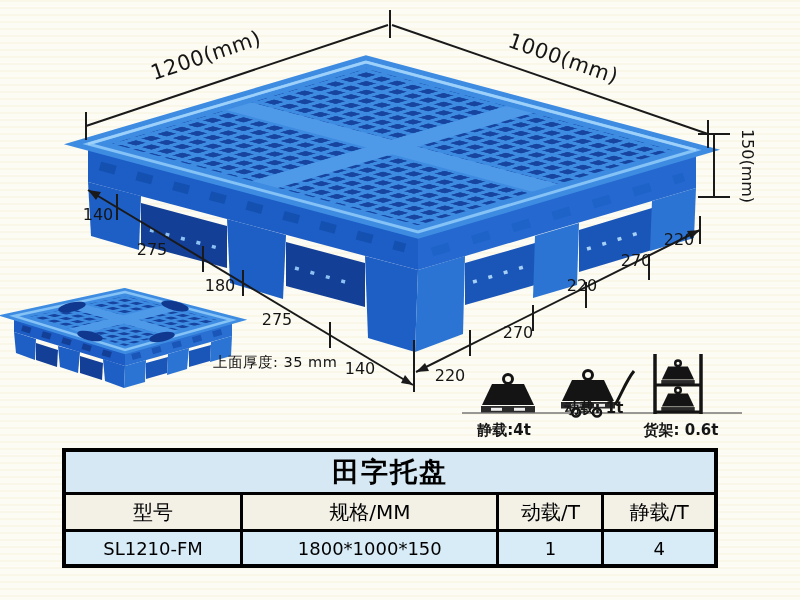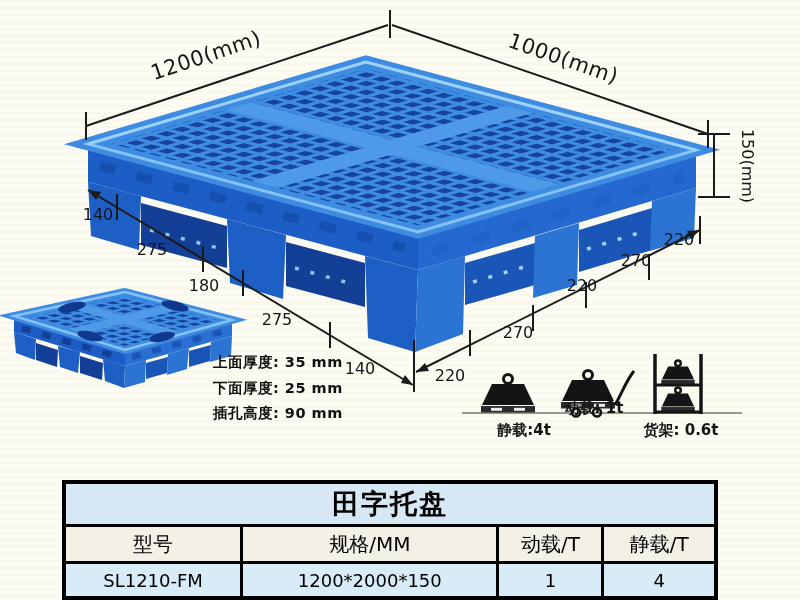--- a/index.html
+++ b/index.html
@@ -13,26 +13,26 @@
   svg{position:absolute;left:0;top:0;}
   .lbl{
     position:absolute;transform:translate(-50%,-50%);
     font-size:16px;color:#151515;white-space:nowrap;line-height:1;
   }
   .dim-big{font-size:21px;letter-spacing:.5px;}
   .rot-l{transform:translate(-50%,-50%) rotate(-18.5deg);}
   .rot-r{transform:translate(-50%,-50%) rotate(19deg);}
   .rot-v{transform:translate(-50%,-50%) rotate(90deg);font-size:16px;}
   .spec-line{
-    position:absolute;left:213px;font-size:14.5px;font-weight:700;color:#111;
+    position:absolute;left:213px;font-size:14.5px;font-weight:400;color:#111;
     white-space:nowrap;letter-spacing:.5px;text-align:center;
   }
   .load-lbl{font-size:15px;font-weight:700;}
   
-  #spec-table-wrap{position:absolute;left:62px;top:480px;width:656px;}
+  #spec-table-wrap{position:absolute;left:62px;top:448px;width:656px;}
   table.spec{
     border-collapse:collapse;width:100%;table-layout:fixed;
     border:4px solid #000;
   }
   table.spec td{
     border:3px solid #000;text-align:center;vertical-align:middle;
     padding:0;color:#000;overflow:hidden;
   }
   td.t-title{background:#d6e8f3;font-size:27px;font-weight:700;height:40px;letter-spacing:2px;}
   td.t-head{background:#f3f1e6;font-size:20px;font-weight:400;height:34px;}
@@ -195,35 +195,33 @@
       </g>
     </g>
   </svg>
 
   <div class="lbl dim-big rot-l" style="left:206px;top:56px;">1200(mm)</div>
   <div class="lbl dim-big rot-r" style="left:563px;top:59px;">1000(mm)</div>
   <div class="lbl rot-v" style="left:747px;top:166px;">150(mm)</div>
 
   <div class="lbl" style="left:98px;top:215px;">140</div>
   <div class="lbl" style="left:152px;top:250px;">275</div>
-  <div class="lbl" style="left:204px;top:286px;">180</div>
+  <div class="lbl" style="left:220px;top:286px;">180</div>
   <div class="lbl" style="left:277px;top:320px;">275</div>
   <div class="lbl" style="left:360px;top:369px;">140</div>
 
   <div class="lbl" style="left:450px;top:376px;">220</div>
   <div class="lbl" style="left:518px;top:333px;">270</div>
   <div class="lbl" style="left:582px;top:286px;">220</div>
   <div class="lbl" style="left:636px;top:261px;">270</div>
   <div class="lbl" style="left:679px;top:240px;">220</div>
 
   <div class="spec-line" style="top:353px;">上面厚度: 35 mm</div>
-  <div class="spec-line" style="top:379px;">下面厚度: 25 mm</div>
-  <div class="spec-line" style="top:404px;">插孔高度: 90 mm</div>
-
-  <div class="lbl load-lbl" style="left:524px;top:430px;text-align:right;">静载:4t</div>
+
+  <div class="lbl load-lbl" style="left:504px;top:430px;text-align:right;">静载:4t</div>
   <div class="lbl load-lbl" style="left:594px;top:408px;">动载: 1t</div>
   <div class="lbl load-lbl" style="left:681px;top:430px;">货架: 0.6t</div>
 
   <div id="spec-table-wrap">
     <table class="spec">
       <colgroup>
         <col style="width:176px">
           <col style="width:254px">
           <col style="width:104px">
           <col style="width:112px">
@@ -233,21 +231,21 @@
           <td class="t-title" colspan="4">田字托盘</td>
         </tr>
         <tr>
           <td class="t-head">型号</td>
           <td class="t-head">规格/MM</td>
           <td class="t-head">动载/T</td>
           <td class="t-head">静载/T</td>
         </tr>
         <tr>
           <td class="t-data">SL1210-FM</td>
-          <td class="t-data">1200*2000*150</td>
+          <td class="t-data">1800*1000*150</td>
           <td class="t-data">1</td>
           <td class="t-data">4</td>
         </tr>
       </tbody>
     </table>
   </div>
 
 </div>
 
 </body></html>

